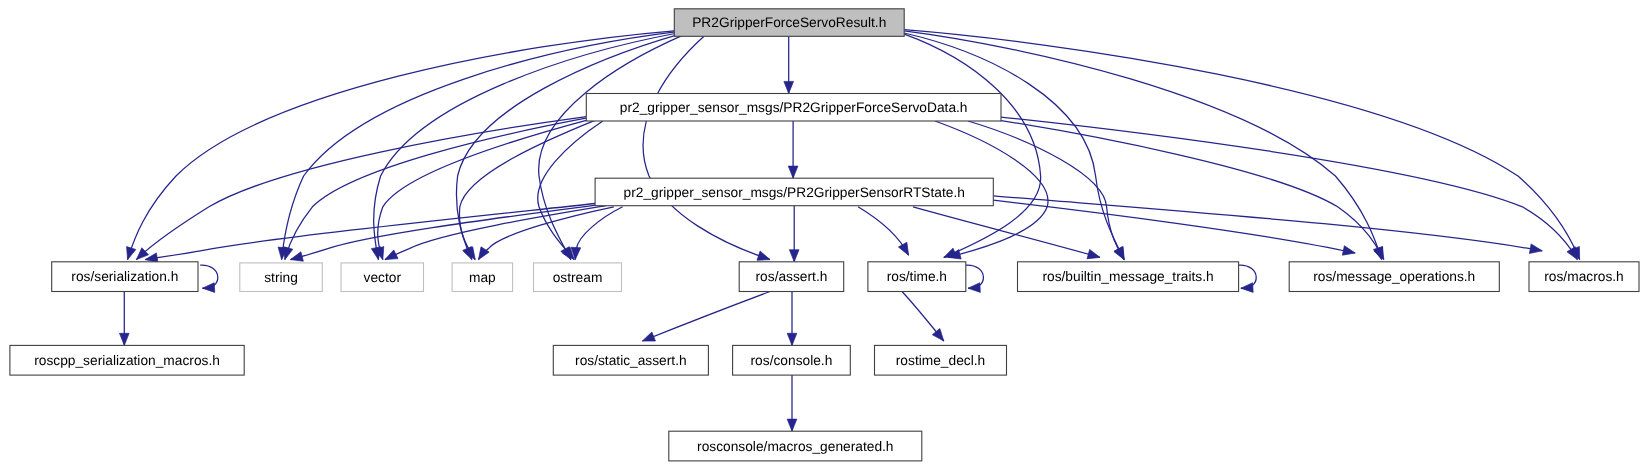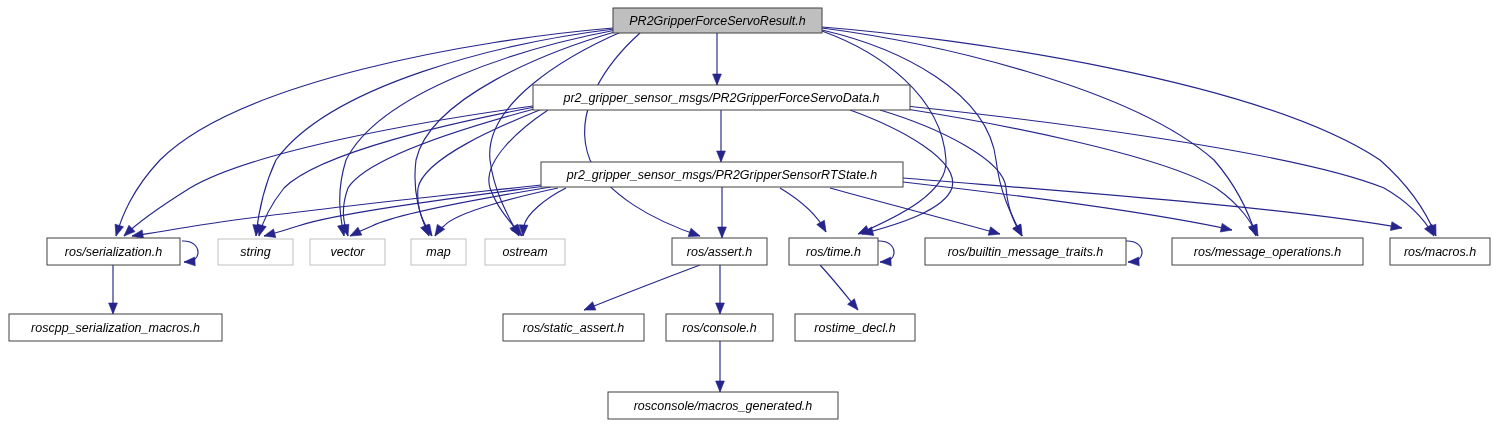--- a/index.html
+++ b/index.html
@@ -10,21 +10,20 @@
   body {
     width: 1499px;
     height: 427px;
     font-family: "Liberation Sans", sans-serif;
     overflow: hidden;
   }
   #graph-root {
     position: relative;
     width: 1388px;
     height: 427px;
-    font-style: italic;
   }
   #graph-svg {
     position: absolute;
     top: 0;
     left: 0;
     display: block;
   }
   .node-rect {
     stroke-width: 1;
   }

